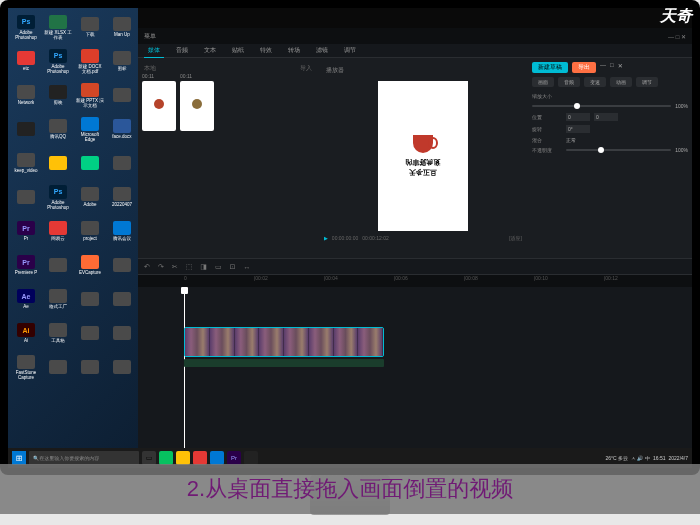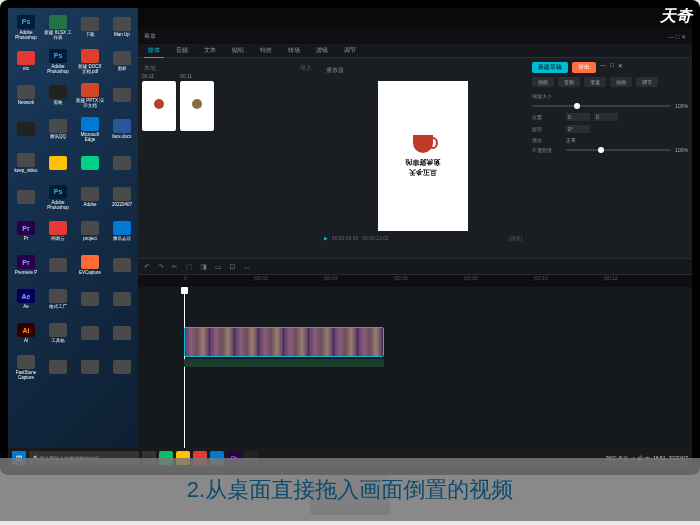--- a/index.html
+++ b/index.html
@@ -70,21 +70,21 @@
 .tracks{position:relative;padding-top:4px}
 .clip{height:30px;background:#2a4d5c;border:1px solid #00bcd4;position:absolute;left:46px;top:40px;width:200px;border-radius:2px;overflow:hidden;display:flex}
 .clip .frame{flex:1;background:linear-gradient(90deg,#5a3d6b,#8a5d7b,#6a4d5c,#9a7d6c,#5a3d6b);border-right:1px solid rgba(0,0,0,.3)}
 .audio-strip{position:absolute;left:46px;top:72px;width:200px;height:8px;background:#1a3d2c;border-radius:1px}
 .taskbar{position:absolute;bottom:0;left:0;width:100%;height:20px;background:#1a1a1a;display:flex;align-items:center;padding:0 4px;gap:3px}
 .taskbar .win{width:14px;height:14px;background:#0078d4;display:flex;align-items:center;justify-content:center;color:#fff;font-size:8px}
 .taskbar .search{width:110px;height:14px;background:#333;border-radius:1px;font-size:5px;color:#888;display:flex;align-items:center;padding:0 4px}
 .taskbar .ticon{width:14px;height:14px;border-radius:2px;display:flex;align-items:center;justify-content:center;font-size:7px}
 .taskbar .tray{margin-left:auto;display:flex;align-items:center;gap:3px;color:#ccc;font-size:5px}
 .watermark{position:absolute;right:8px;top:6px;color:#fff;font-size:16px;font-weight:bold;font-style:italic}
-.subtitle{position:absolute;bottom:4px;left:0;width:100%;height:63px;background:rgba(120,120,120,.85);display:flex;align-items:center;justify-content:center;color:#0c4a6e;font-size:22px}
+.subtitle{position:absolute;bottom:11px;left:0;width:100%;height:50px;background:rgba(120,120,120,.85);display:flex;align-items:center;justify-content:center;color:#701a75;font-size:22px}
 .monitor-stand{position:absolute;left:310px;bottom:10px;width:80px;height:40px;background:linear-gradient(#ccc,#999);border-radius:4px}
 </style>
 </head>
 <body>
 
 <div class="monitor-stand"></div>
 <div class="monitor">
  <div class="screen">
 
   <div class="desktop">

